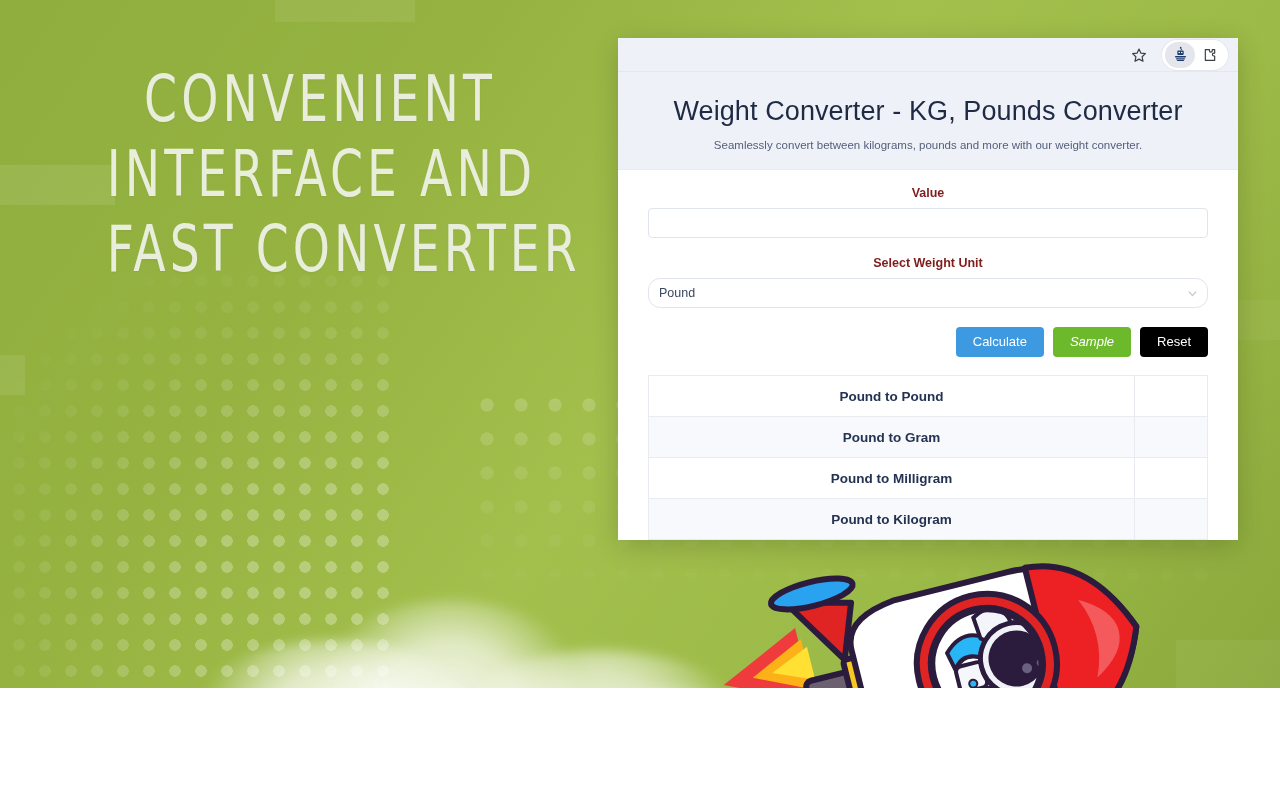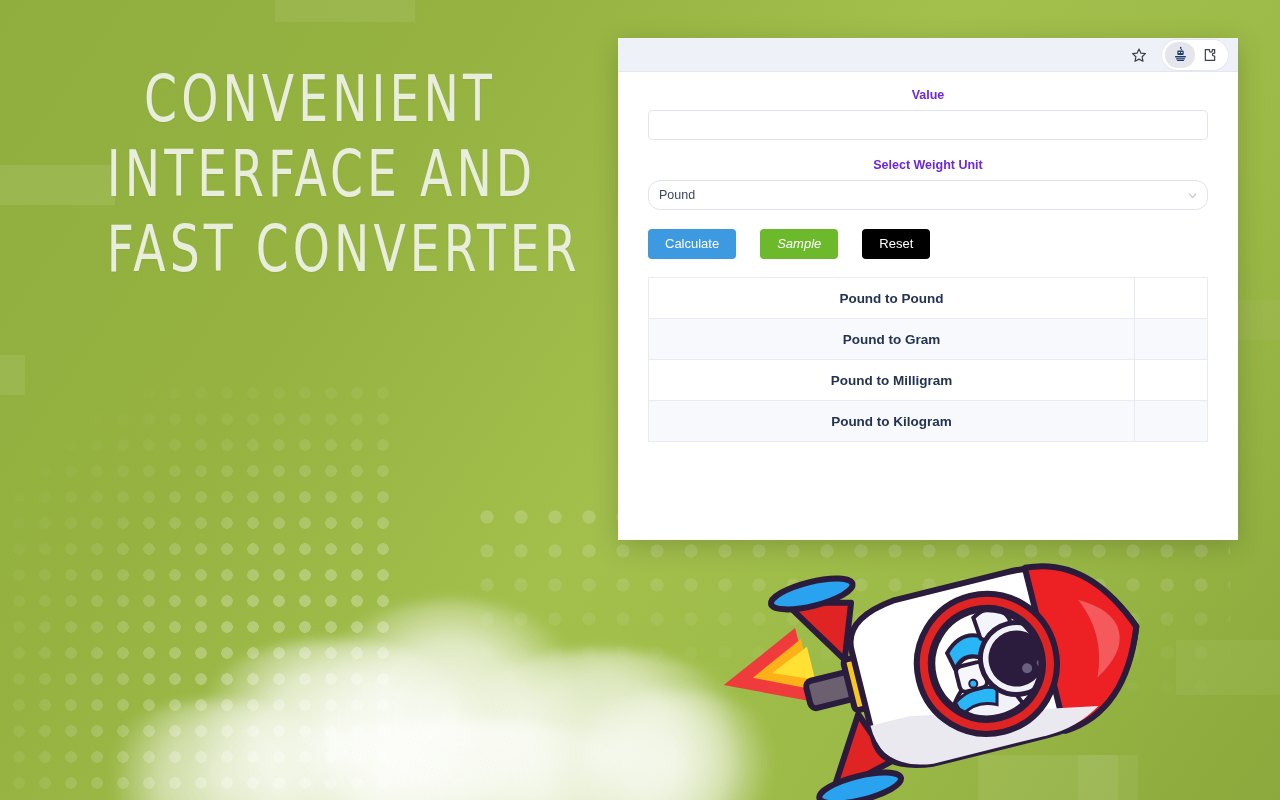--- a/index.html
+++ b/index.html
@@ -8,21 +8,21 @@
     width: 1280px;
     height: 800px;
     overflow: hidden;
     font-family: "Liberation Sans", sans-serif;
   }
 
   
   #bg-stage {
     position: relative;
     width: 1280px;
-    height: 800px;
+    height: 688px;
     background: linear-gradient(125deg,
                 #8fae3e 0%,
                 #96b341 28%,
                 #a3c04d 52%,
                 #9cba47 74%,
                 #8ba93c 100%);
     overflow: hidden;
   }
 
   .bg-rect {
@@ -168,21 +168,21 @@
     color: #55607a;
     font-weight: 400;
   }
 
   #form-area { padding: 16px 30px 0 30px; }
 
   .field-label {
     text-align: center;
     font-size: 12.5px;
     font-weight: 700;
-    color: #6d28d9;
+    color: #7f1d1d;
     margin-bottom: 8px;
   }
   .txt-input {
     width: 100%;
     height: 30px;
     border: 1px solid #e0e4ec;
     border-radius: 4px;
     background: #fff;
     font-size: 12.5px;
     color: #243352;
@@ -212,22 +212,22 @@
     top: 0;
     height: 30px;
     display: flex;
     align-items: center;
     color: #c3c8d4;
     pointer-events: none;
   }
 
   #button-row {
     display: flex;
-    justify-content: flex-start;
-    gap: 24px;
+    justify-content: flex-end;
+    gap: 9px;
     margin-top: 19px;
   }
   .btn {
     border: none;
     border-radius: 4px;
     color: #ffffff;
     font-size: 13px;
     font-weight: 400;
     padding: 8px 17px;
     cursor: pointer;
@@ -376,20 +376,24 @@
         <div class="tb-icon">
           <svg width="16" height="16" viewBox="0 0 24 24" fill="none" stroke="#3c4043" stroke-width="1.8" stroke-linejoin="round">
             <path d="M5 4h6.2v1.6a2.1 2.1 0 1 0 4.2 0V4H19v5.3h-1.3a2.1 2.1 0 1 0 0 4.2H19V20H5z"></path>
           </svg>
         </div>
       </div>
     </div>
 
     <div id="page">
 
+      <div id="hero">
+        <h1>Weight Converter - KG, Pounds Converter</h1>
+        <p>Seamlessly convert between kilograms, pounds and more with our weight converter.</p>
+      </div>
 
       <div id="form-area">
 
         <div class="field-label">Value</div>
         <input class="txt-input" type="text" value="" placeholder="" style="">
 
         <div class="spacer-18"></div>
 
         <div class="field-label">Select Weight Unit</div>
         <div class="select-wrap">

